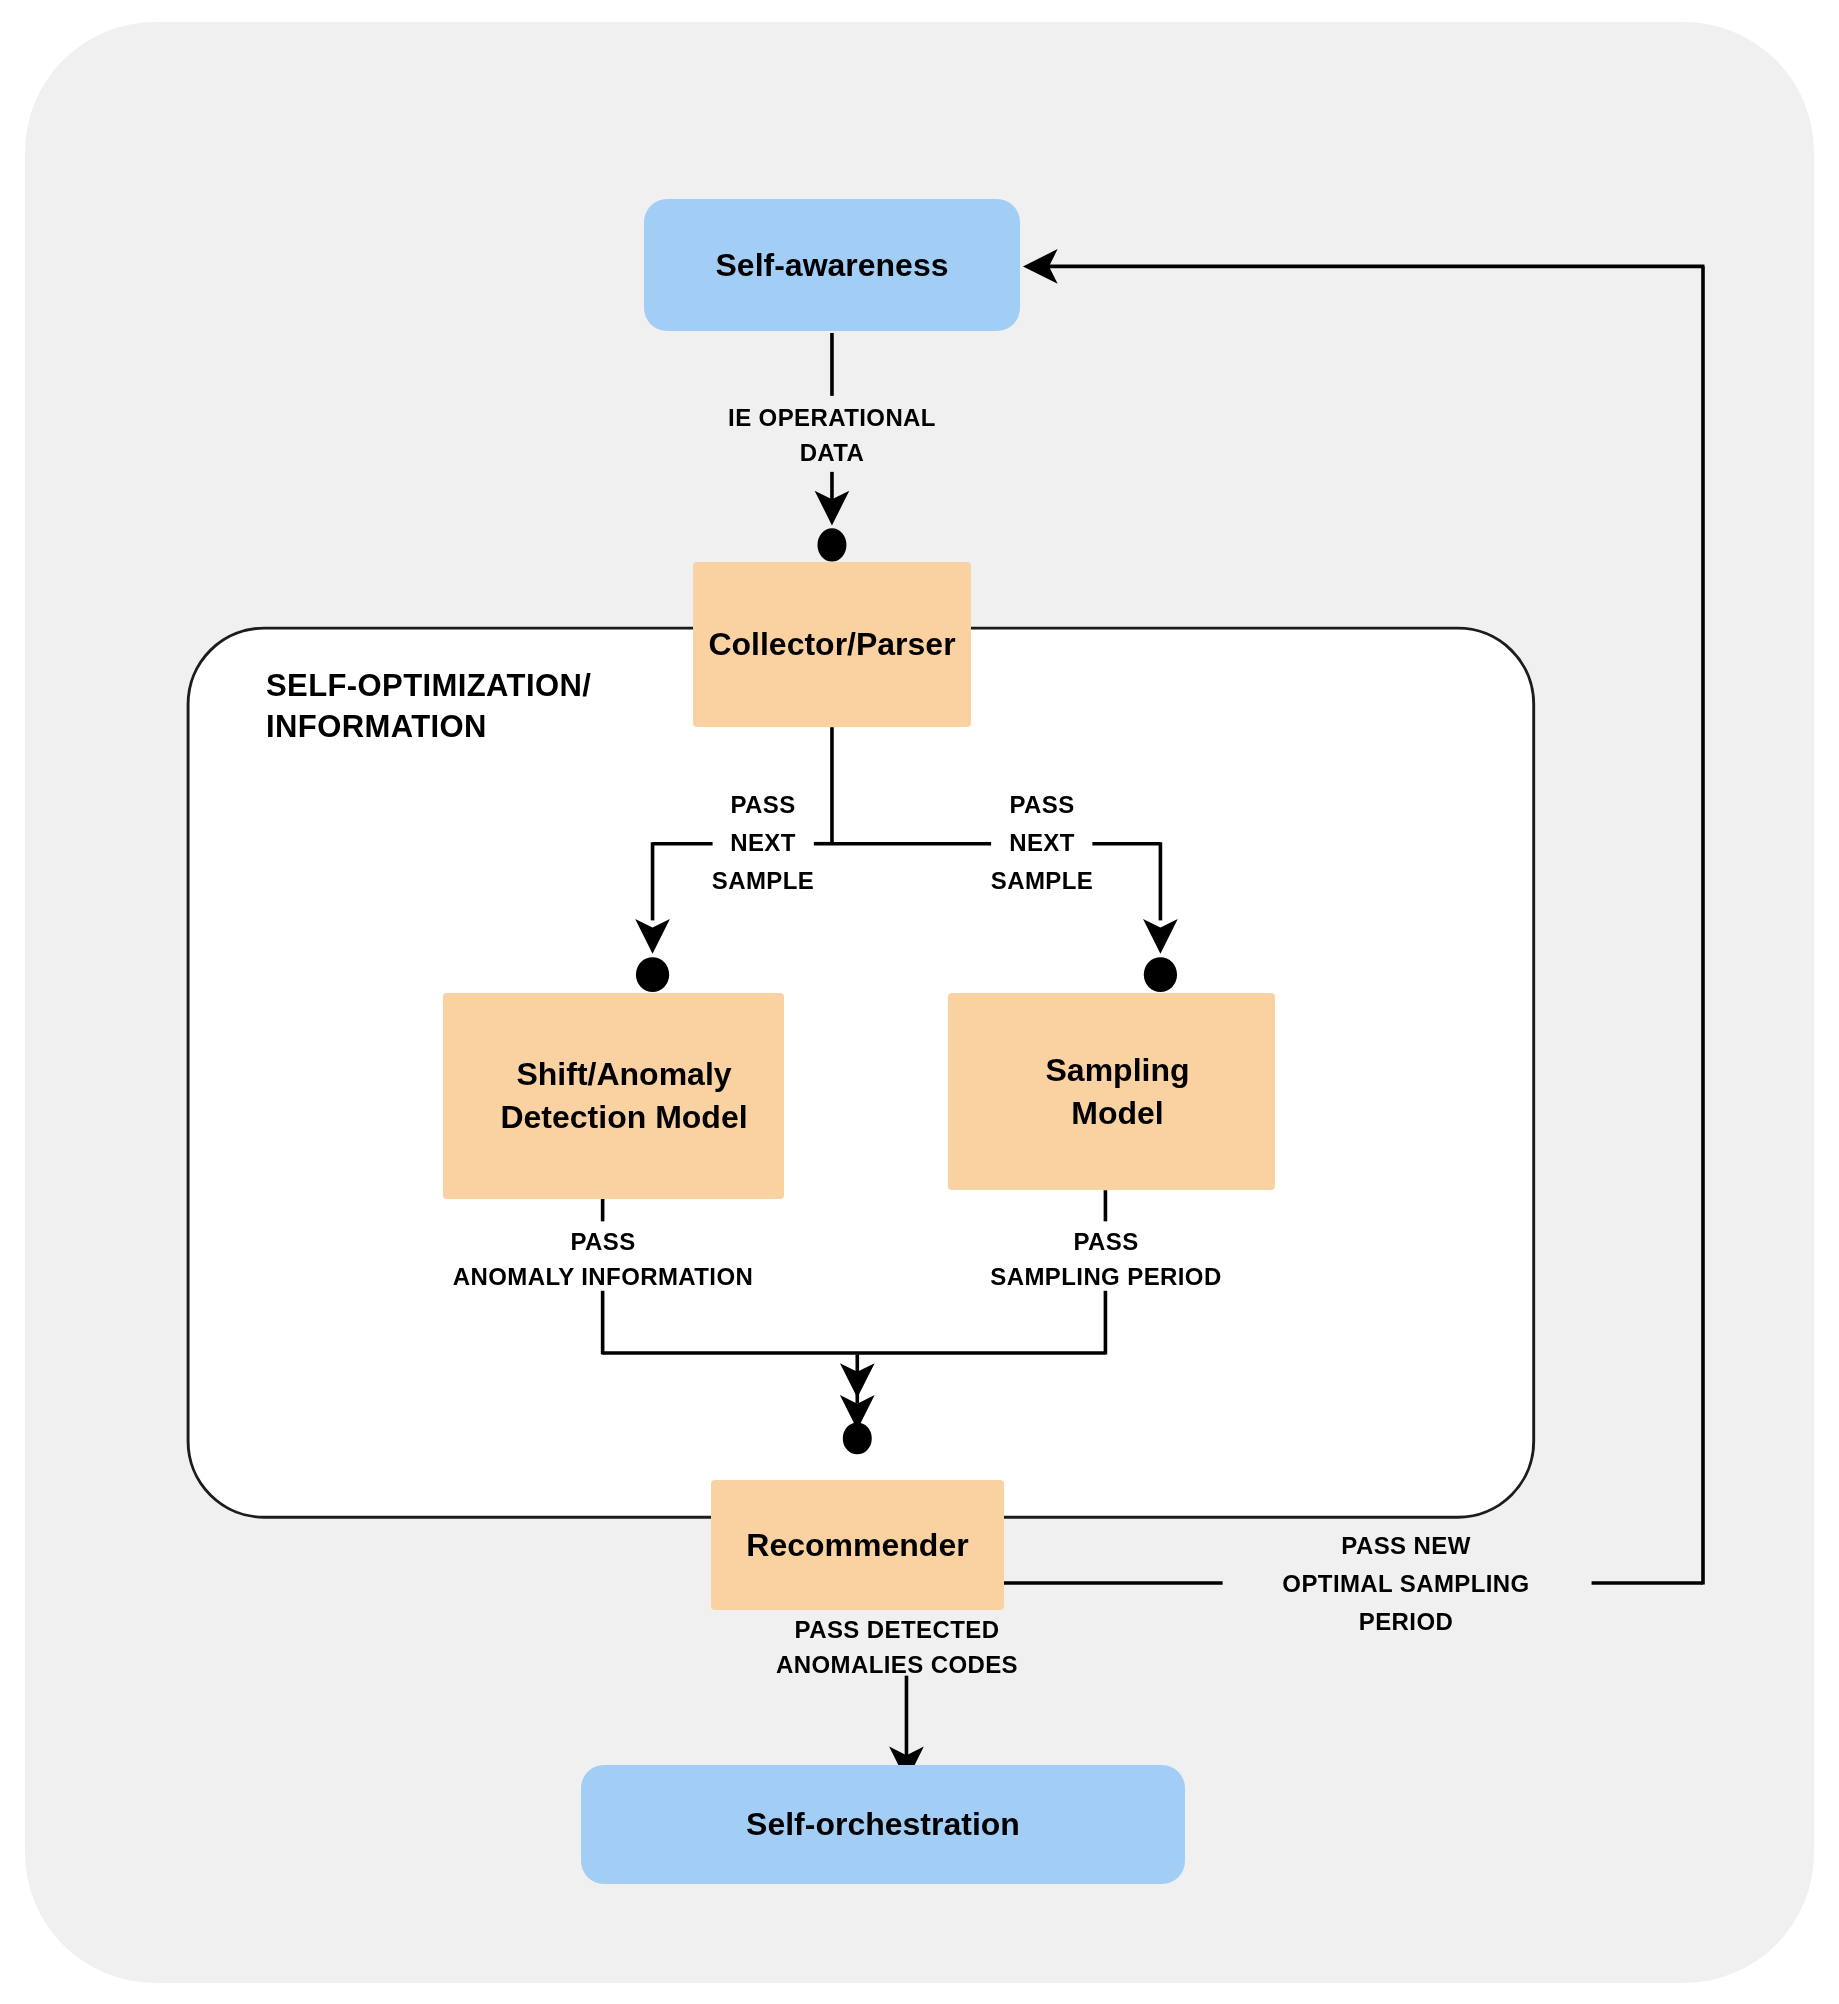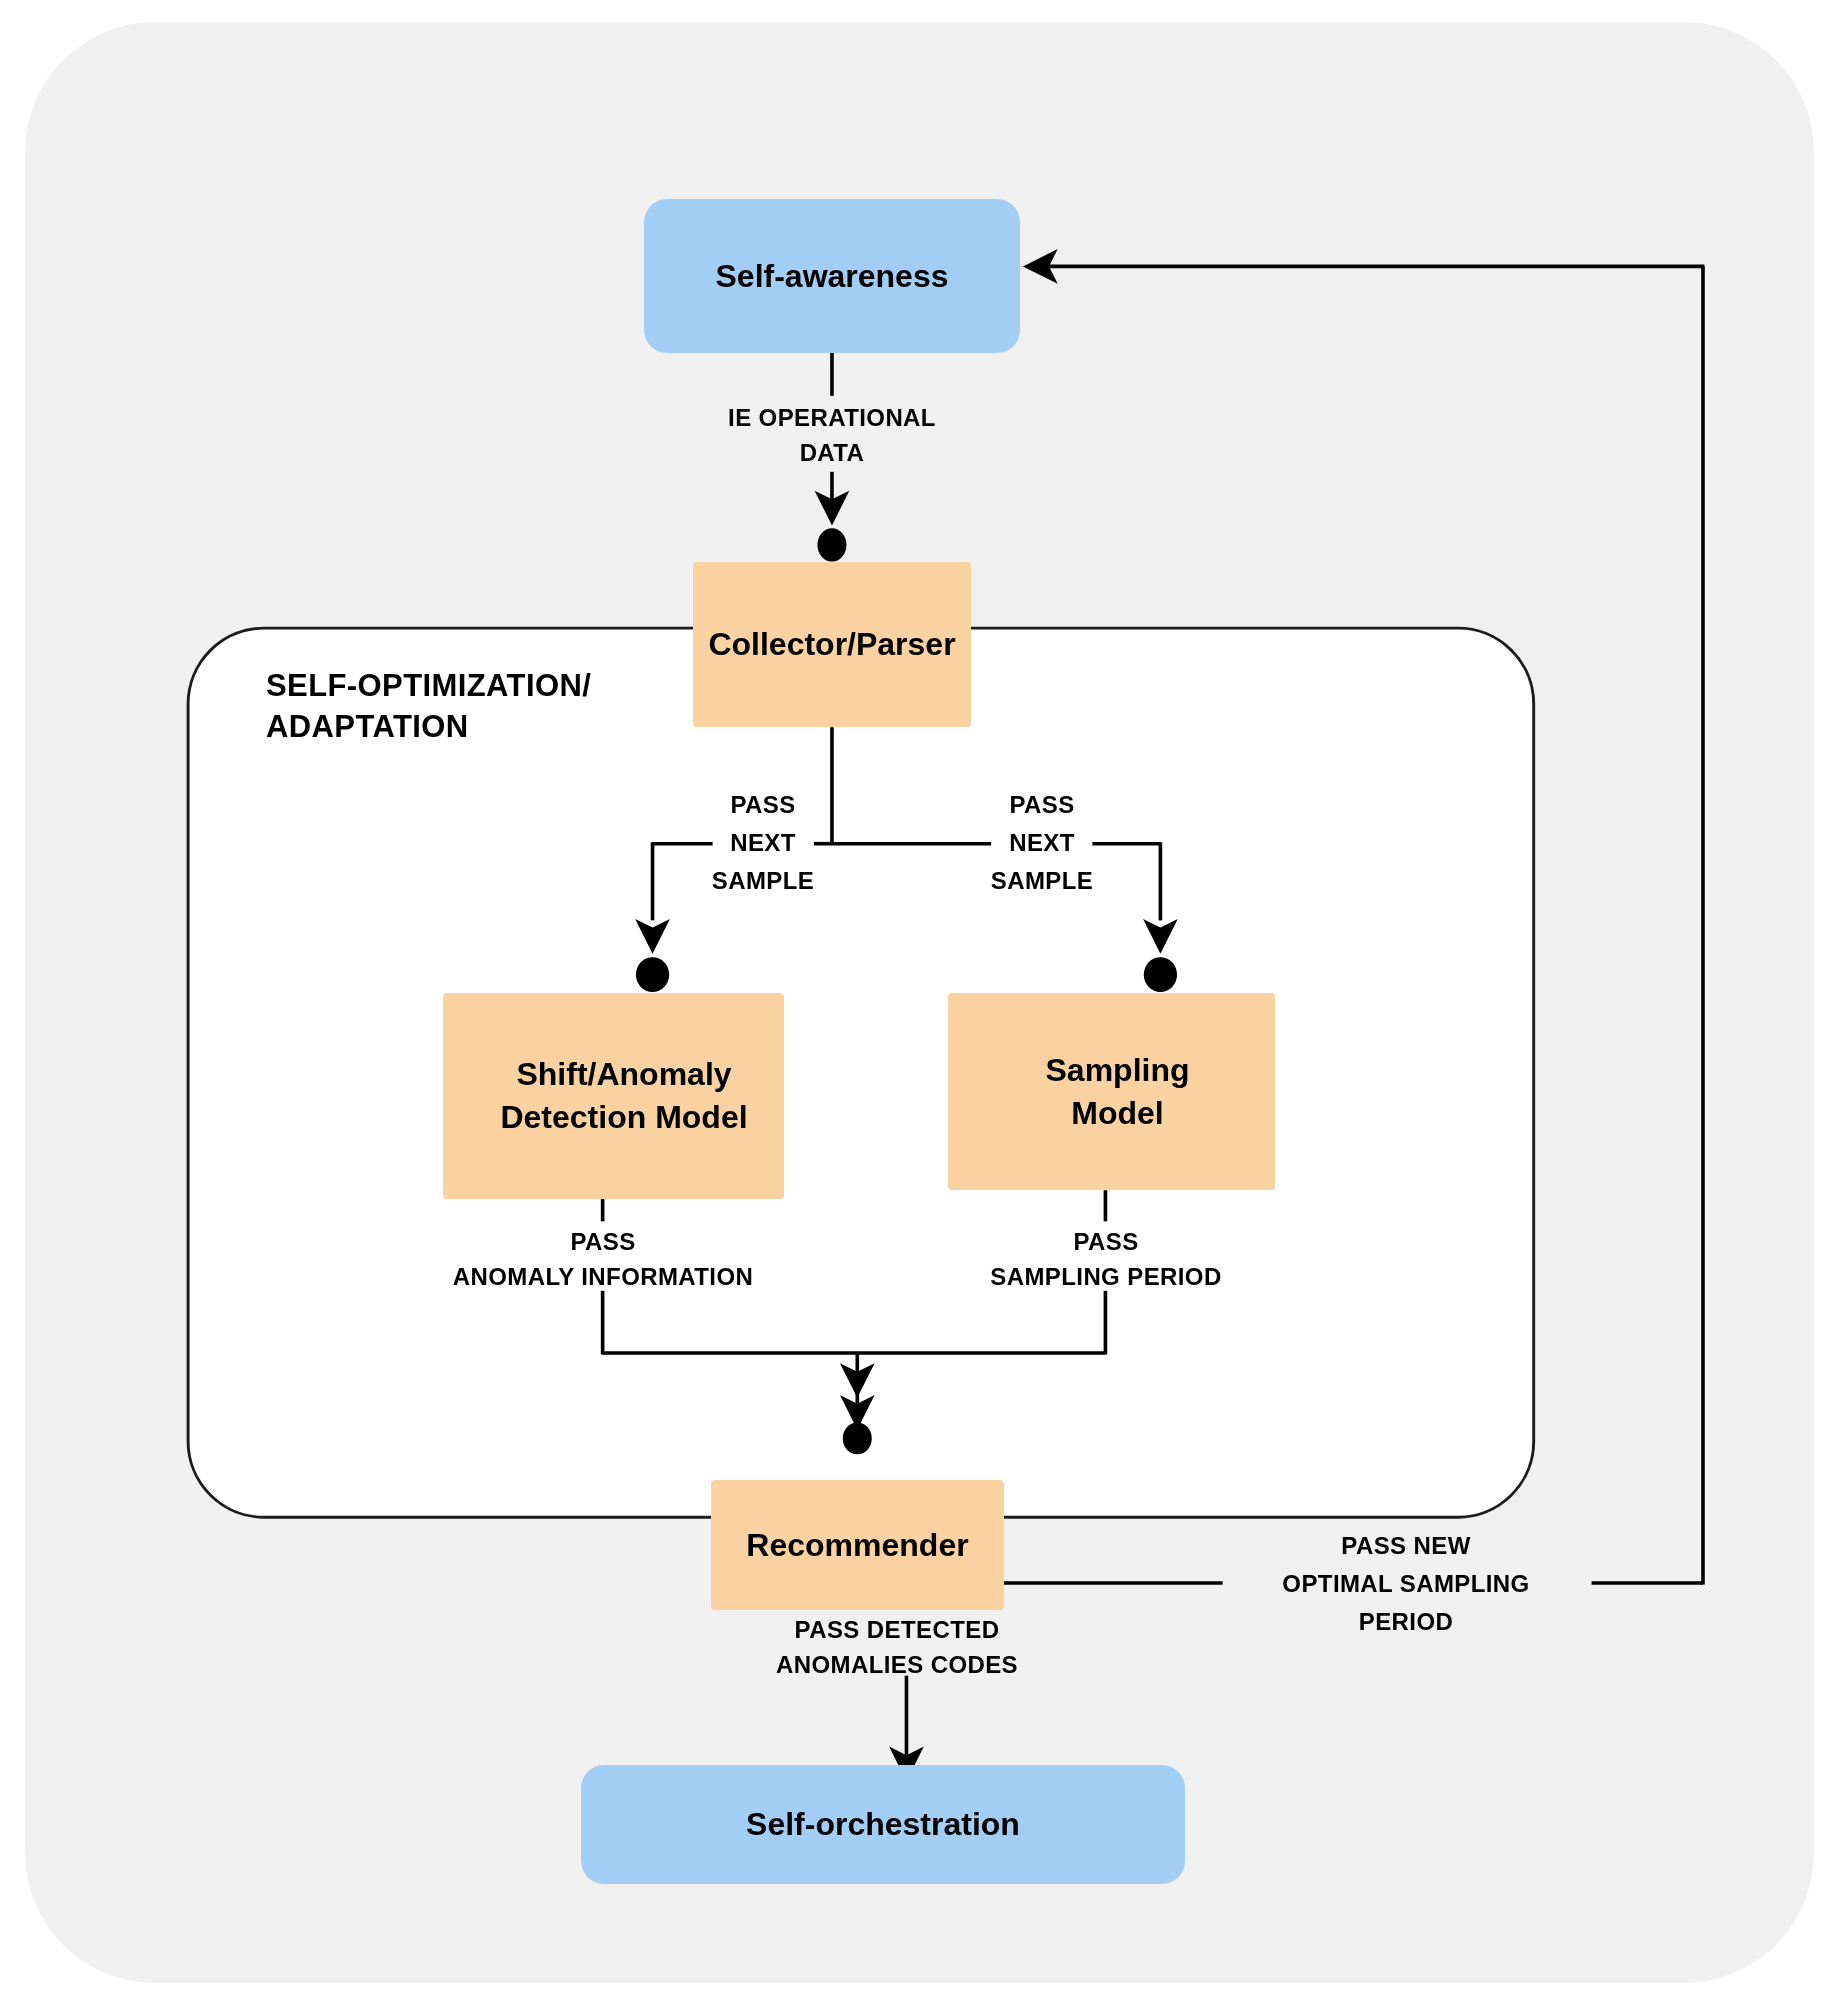--- a/index.html
+++ b/index.html
@@ -83,24 +83,24 @@
 
   <path class="wire" d="M1380,2188 H1690"></path>
   <path class="wire" d="M2200,2188 H2354"></path>
   <path class="wire" d="M2354,2190 V368"></path>
   <path class="wire" d="M1448,368 H2356"></path>
   <path class="arrowhead" d="M1414,368 L1462,344 L1450,368 L1462,392 Z"></path>
 </svg>
 
 <div class="container-title">
   <div>SELF-OPTIMIZATION/</div>
-  <div>ADAPTATION</div>
+  <div>INFORMATION</div>
 </div>
 
-<div class="node blue" style="left:644px;top:199px;width:376px;height:154px;">
+<div class="node blue" style="left:644px;top:199px;width:376px;height:132px;">
   <span>Self-awareness</span>
 </div>
 
 <div class="node orange" style="left:693px;top:562px;width:278px;height:165px;">
   <span>Collector/Parser</span>
 </div>
 
 <div class="node orange" style="left:443px;top:993px;width:320px;height:206px;padding-left:21px;">
   <div>
     <div>Shift/Anomaly</div>

